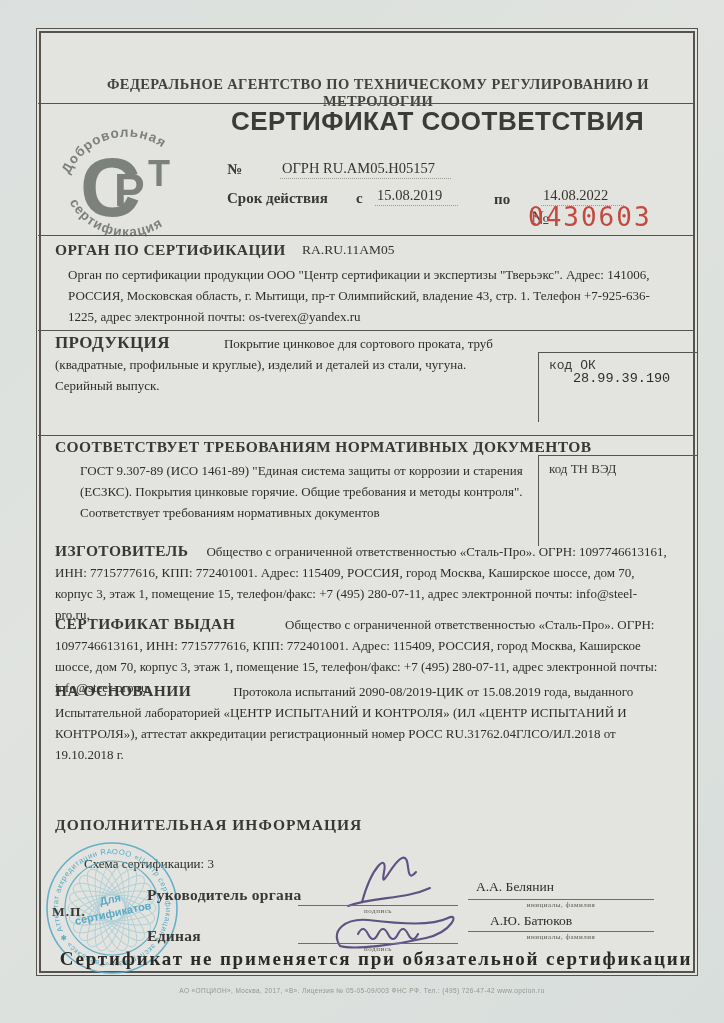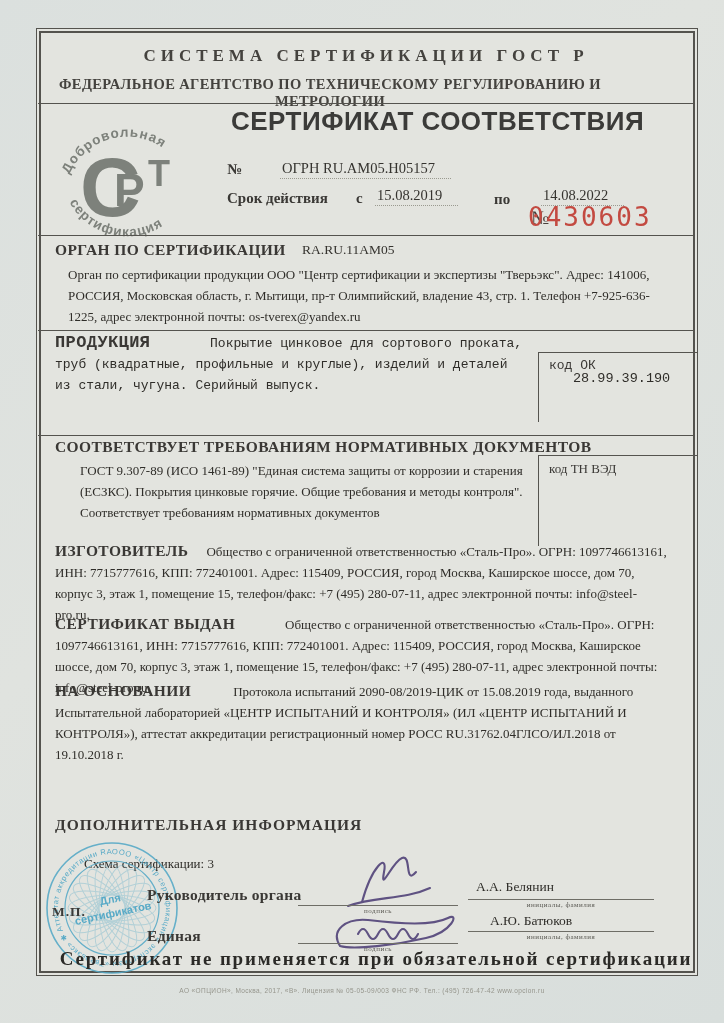--- a/index.html
+++ b/index.html
@@ -8,21 +8,21 @@
         background:linear-gradient(135deg,#dbe0de 0%,#e0e3df 40%,#d8dedc 100%);
         overflow:hidden;color:#2e2c29;}
   .frame{position:absolute;left:36px;top:28px;width:660px;height:946px;
          border:1px solid #54534e;background:#e3e4df;}
   .frame-inner{position:absolute;inset:2px;border:2px solid #54534e;}
   .rule{position:absolute;left:38px;width:656px;height:0;border-top:1.6px solid #54534e;}
   .abs{position:absolute;}
   .ctr{text-align:center;}
   .serifb{font-family:"Liberation Serif",serif;font-weight:bold;}
   .h-system{left:38px;width:656px;top:46px;font-size:17px;font-weight:bold;letter-spacing:5px;color:#44423e;}
-  .h-agency{left:38px;width:584px;top:76px;font-size:14.5px;font-weight:bold;letter-spacing:0.4px;color:#44423e;}
+  .h-agency{left:38px;width:584px;top:76px;font-size:14.5px;font-weight:bold;letter-spacing:0.4px;color:#44423e;padding-left:48px;}
   .title{left:200px;top:106px;font-family:"Liberation Sans",sans-serif;font-weight:bold;
          font-size:26px;letter-spacing:0.5px;color:#3b3b39;margin-left:31px;}
   .lbl{font-size:15px;color:#3a3835;}
   .val{font-size:14.5px;color:#35332f;}
   .dotted{border-bottom:1px dotted #9a9a90;padding:0 16px 1px 2px;}
   .rednum{font-family:"DejaVu Sans Mono",monospace;font-size:26px;letter-spacing:2px;color:#c34a41;}
   .sec-head{font-size:15.5px;font-weight:bold;letter-spacing:0.4px;color:#3a3835;}
   .body-txt{font-size:13px;line-height:21px;color:#2f2d29;}
   .inline-par .sec-head{display:inline;}
   .inline-par .body-txt{display:inline;}
@@ -39,21 +39,20 @@
   svg text{font-family:"Liberation Sans",sans-serif;}
 </style>
 </head>
 <body>
 
 <div class="page">
   <div class="frame">
     <div class="frame-inner"></div>
   </div>
 
-  <div class="abs ctr h-system">СИСТЕМА СЕРТИФИКАЦИИ ГОСТ Р</div>
   <div class="abs ctr h-agency">ФЕДЕРАЛЬНОЕ АГЕНТСТВО ПО ТЕХНИЧЕСКОМУ РЕГУЛИРОВАНИЮ И МЕТРОЛОГИИ</div>
   <div class="rule" style="top:103px;"></div>
 
   <svg class="abs" style="left:52px;top:104px;" width="150" height="134" viewBox="0 0 150 134">
     <defs>
       <path id="arcTop" d="M14,80 A63,63 0 0,1 136,80"></path>
       <path id="arcBot" d="M12,86 A66,66 0 0,0 138,86"></path>
     </defs>
     <text font-size="13.5" font-weight="bold" fill="#7d817b" letter-spacing="1">
       <textPath href="#arcTop" startOffset="6%">Добровольная</textPath>
@@ -81,21 +80,21 @@
   <span class="abs rednum" style="left:528px;top:202px;">0430603</span>
 
   <div class="rule" style="top:235px;"></div>
 
   <div class="abs sec-head" style="left:55px;top:241px;">ОРГАН ПО СЕРТИФИКАЦИИ</div>
   <div class="abs val" style="left:302px;top:242px;font-size:13.5px;">RA.RU.11AM05</div>
   <div class="abs body-txt" style="left:68px;top:264px;width:594px;">Орган по сертификации продукции ООО "Центр сертификации и экспертизы "Тверьэкс". Адрес: 141006, РОССИЯ, Московская область, г. Мытищи, пр-т Олимпийский, владение 43, стр. 1. Телефон +7-925-636-1225, адрес электронной почты: os-tverex@yandex.ru</div>
 
   <div class="rule" style="top:330px;"></div>
 
-  <div class="abs inline-par" style="left:55px;top:333px;width:468px;font-family:Liberation Mono, monospace;">
+  <div class="abs inline-par" style="left:55px;top:333px;width:468px;">
     <span class="sec-head" style="font-size:17px;margin-right:50px;">ПРОДУКЦИЯ</span>
     <span class="body-txt">Покрытие цинковое для сортового проката, труб (квадратные, профильные и круглые), изделий и деталей из стали, чугуна. Серийный выпуск.</span>
   </div>
   <div class="codebox" style="left:538px;top:352px;width:158px;height:69px;font-family:Liberation Mono, monospace;">
     <div class="cl">код ОК</div>
     <div class="cv">28.99.39.190</div>
   </div>
 
   <div class="rule" style="top:435px;"></div>
 

